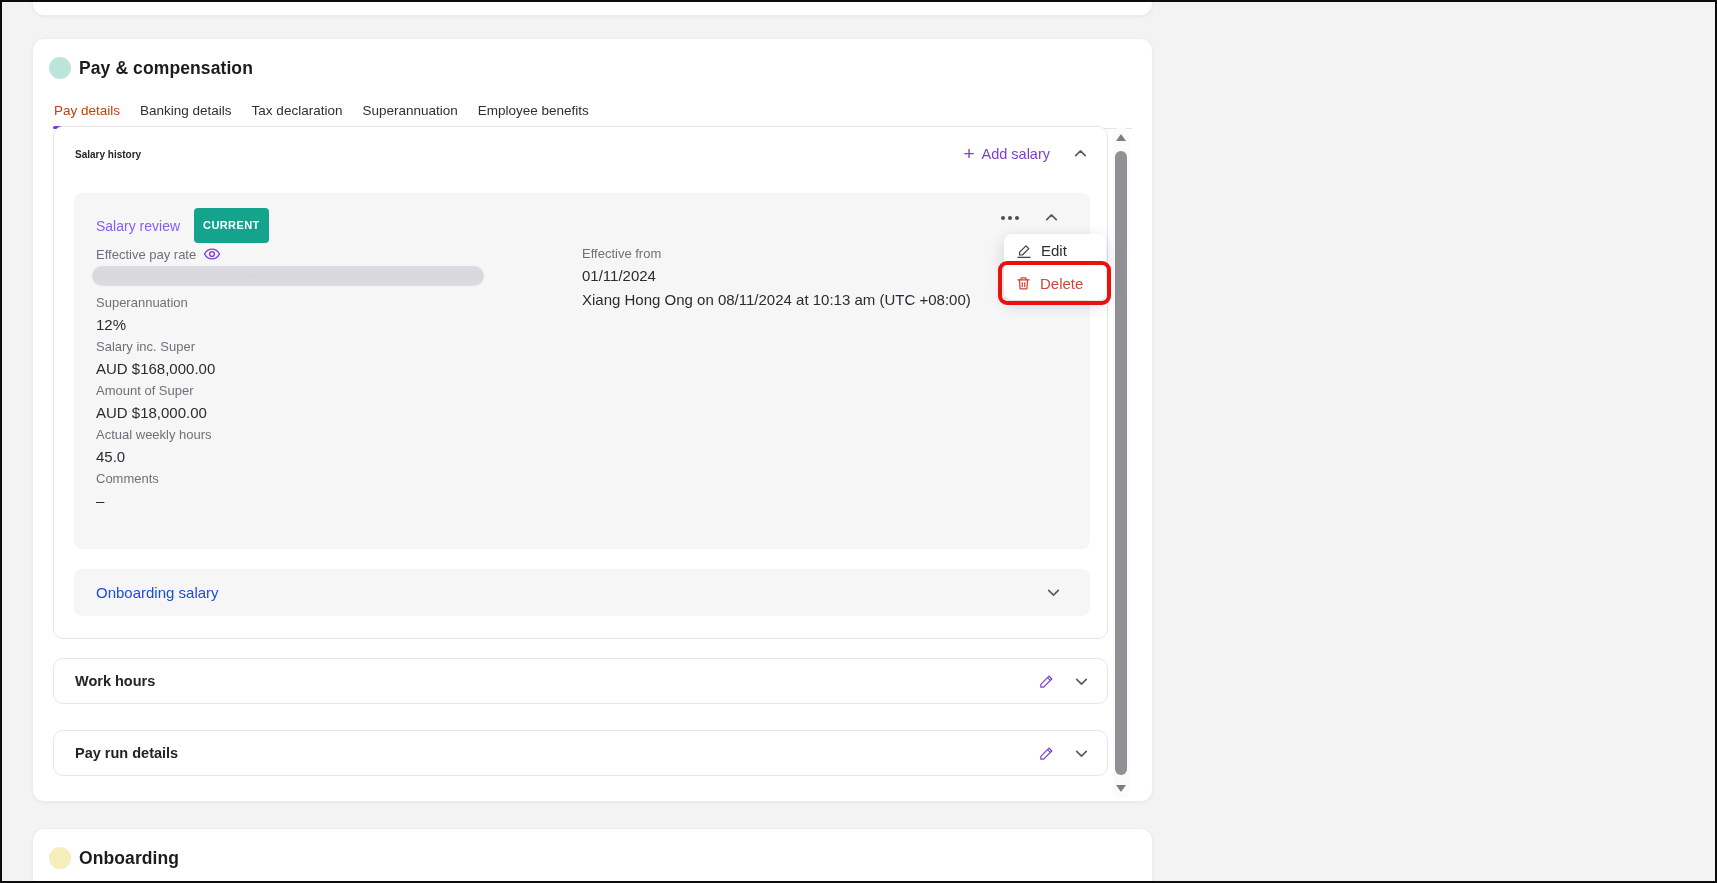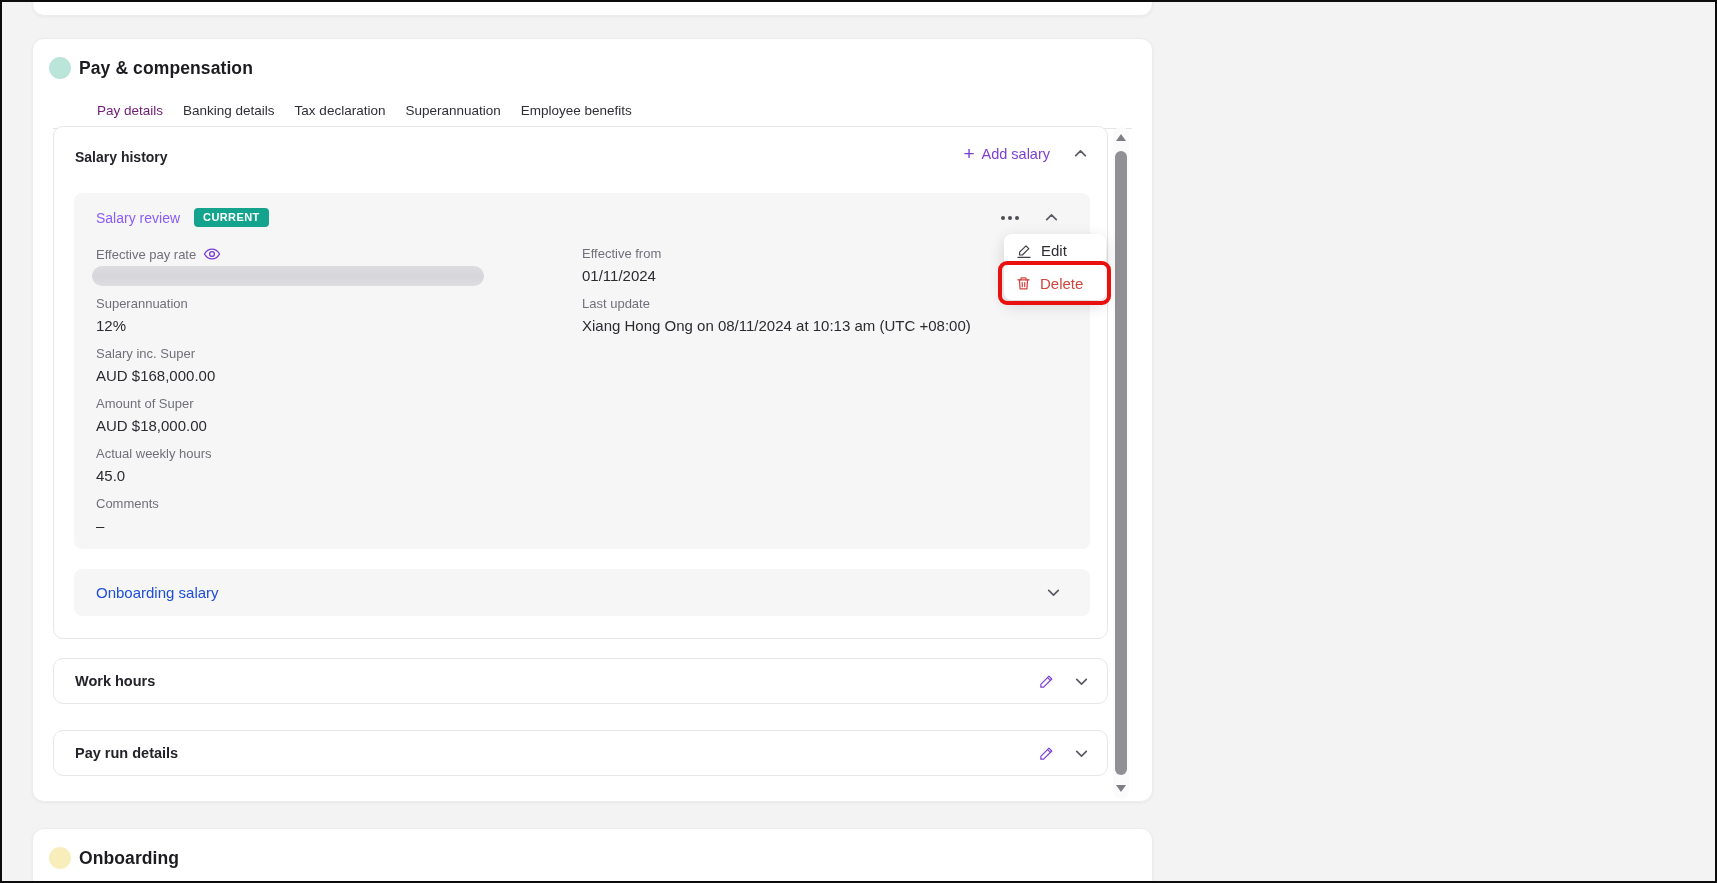--- a/index.html
+++ b/index.html
@@ -19,47 +19,47 @@
 
   .section-head { position:absolute; left:16px; top:18px; display:flex; align-items:center; gap:8px; }
   .circle { width:22px; height:22px; border-radius:50%; flex:0 0 auto; }
   .circle.mint { background:#bce5da; }
   .circle.yellow { background:#f8eebc; }
   .section-title { font-size:17.5px; font-weight:bold; color:#1b1b20; letter-spacing:.1px; }
 
   .tabs { position:absolute; left:20px; right:20px; top:58px; display:flex; gap:18px;
           border-bottom:1px solid #e5e5e8; }
   .tab { font-size:13.5px; color:#2f2f36; padding:6px 1px 10px; cursor:pointer; position:relative; }
-  .tab.active { color:#701a75;margin-left:43px; }
+  .tab.active { color:#c2410c; }
   .tab.active::after { content:""; position:absolute; left:0; right:0; bottom:-1px;
           height:3px; background:#7c3fd1; border-radius:2px; }
 
   .panel { position:absolute; left:20px; top:87px; width:1055px; height:513px;
           background:#fff; border:1px solid #e7e7ea; border-radius:10px; }
-  .panel-title { position:absolute; left:21px; top:22px; font-size:14px; font-weight:bold; color:#232329; }
+  .panel-title { position:absolute; left:21px; top:22px; font-size:10px; font-weight:bold; color:#232329; }
   .panel-actions { position:absolute; right:18px; top:18px; display:flex; align-items:center; gap:22px; }
   .add-btn { display:flex; align-items:center; gap:7px; background:none; border:none;
           color:#7c3fd1; font-family:inherit; font-size:14.5px; cursor:pointer; }
   .plus-glyph { font-size:19px; line-height:16px; font-weight:400; }
   .icon-btn { background:none; border:none; cursor:pointer; display:flex; align-items:center; }
 
   .review-card { position:absolute; left:20px; top:66px; width:1016px; height:356px;
           background:#f6f6f7; border-radius:8px; }
   .review-head { position:absolute; left:22px; top:15px; display:flex; align-items:center; gap:14px; }
   .review-title { font-size:14px; color:#8b5cf6; }
   .badge { background:#14a38c; color:#fff; font-size:11px; font-weight:bold; letter-spacing:.4px;
-          padding:4px 9px; border-radius:4px; line-height:1; }
+          padding:12px 9px; border-radius:4px; line-height:1; }
   .review-controls { position:absolute; right:30px; top:16px; display:flex; align-items:center; gap:22px; }
   .dots { display:flex; gap:3px; padding:4px 2px; }
   .dots i { width:4px; height:4px; border-radius:50%; background:#4c4c54; }
 
   .fields-col { position:absolute; top:52px; width:470px; }
   .fields-col.left  { left:22px; }
   .fields-col.right { left:508px; width:480px; }
-  .field { margin-bottom:9px; }
+  .field { margin-bottom:3px; }
   .field .lbl { font-size:13px; color:#70707a; line-height:17px; margin-bottom:3px;
           display:flex; align-items:center; gap:7px; }
   .field .val { font-size:15px; color:#2b2b31; line-height:21px; }
   .masked-bar { width:392px; height:20px; margin:1px 0 8px -4px; border-radius:10px;
           background:linear-gradient(180deg,#dbdbe0 0%,#d6d6db 55%,#dedee2 100%); }
 
   .onboarding { position:absolute; left:20px; top:442px; width:1016px; height:47px;
           background:#f6f6f7; border-radius:8px; display:flex; align-items:center;
           justify-content:space-between; padding:0 28px 0 22px; cursor:pointer; }
   .onboarding .t { font-size:15px; color:#1d4ed8;text-align:center; }
@@ -176,21 +176,20 @@
             <div class="val">–</div>
           </div>
         </div>
 
         <div class="fields-col right">
           <div class="field">
             <div class="lbl">Effective from</div>
             <div class="val">01/11/2024</div>
           </div>
           <div class="field">
-            <div class="lbl">Last update</div>
             <div class="val">Xiang Hong Ong on 08/11/2024 at 10:13 am (UTC +08:00)</div>
           </div>
         </div>
       </div>
 
       <div class="menu">
         <div class="menu-item">
           <svg viewBox="0 0 20 20" width="16" height="16" fill="none" stroke="#3f3f46" stroke-width="1.5" stroke-linejoin="round">
               <path d="M12.5 3.5l3.5 3.5L8 15H4.5v-3.5z"></path>
               <path d="M2.5 18h15" stroke-linecap="round"></path>

